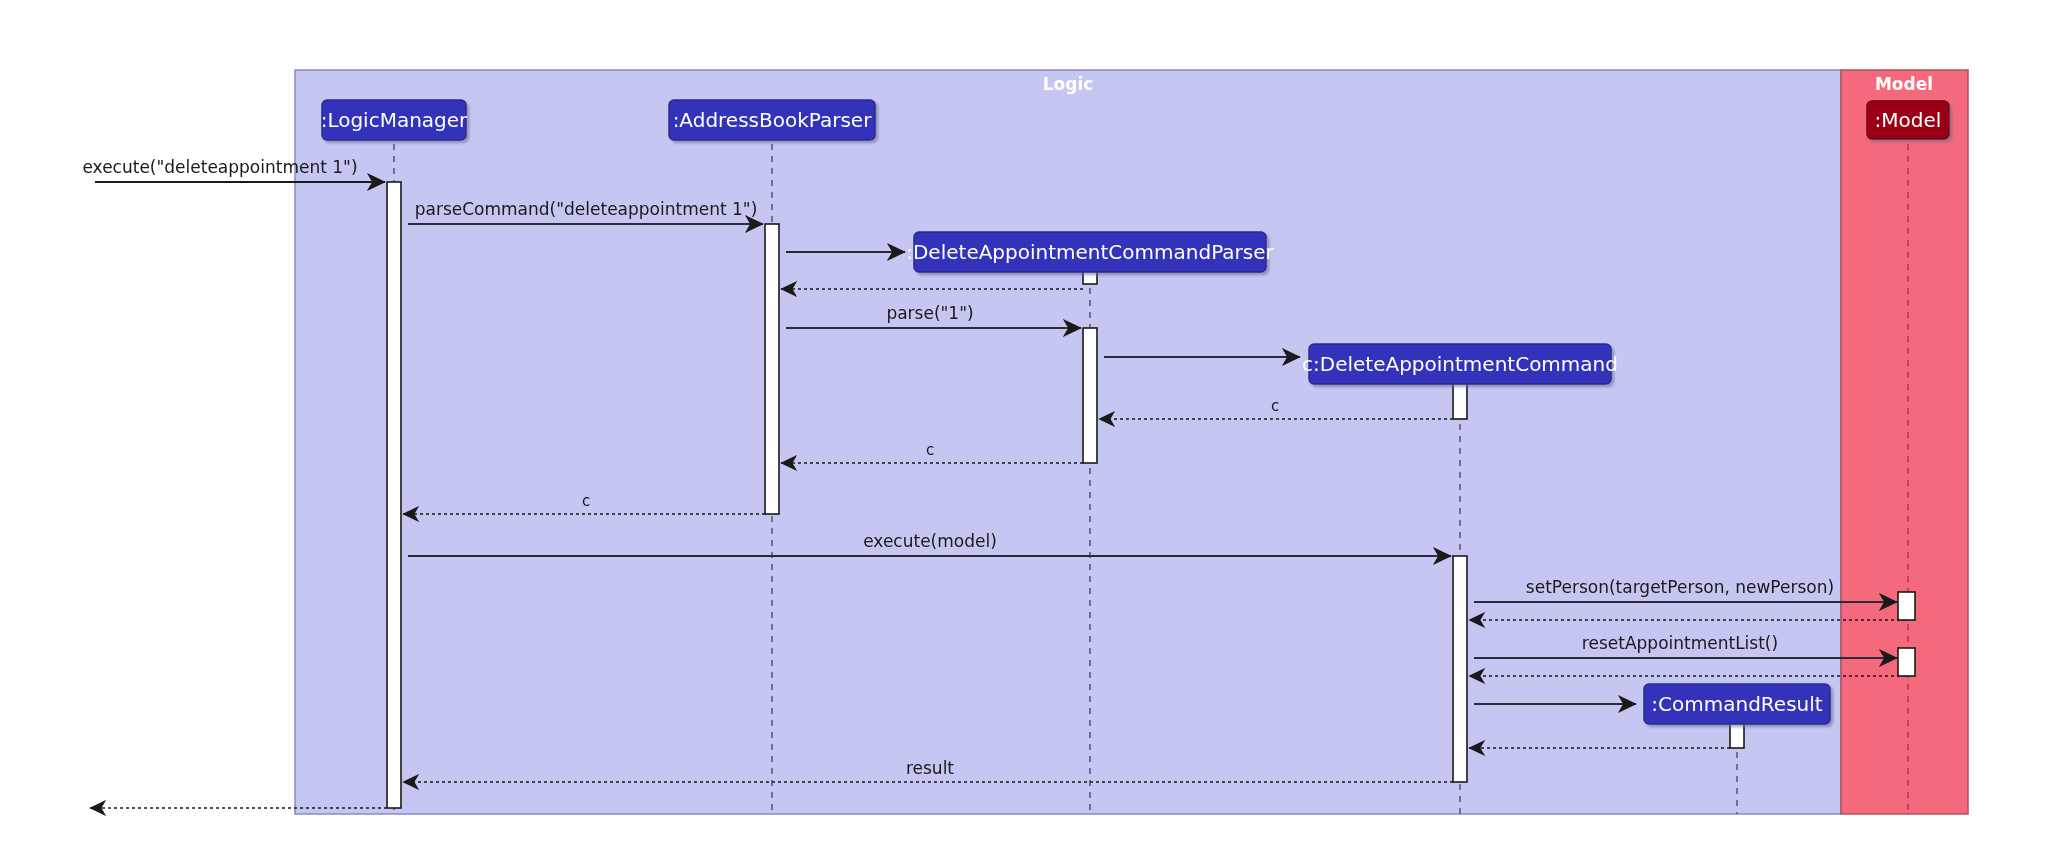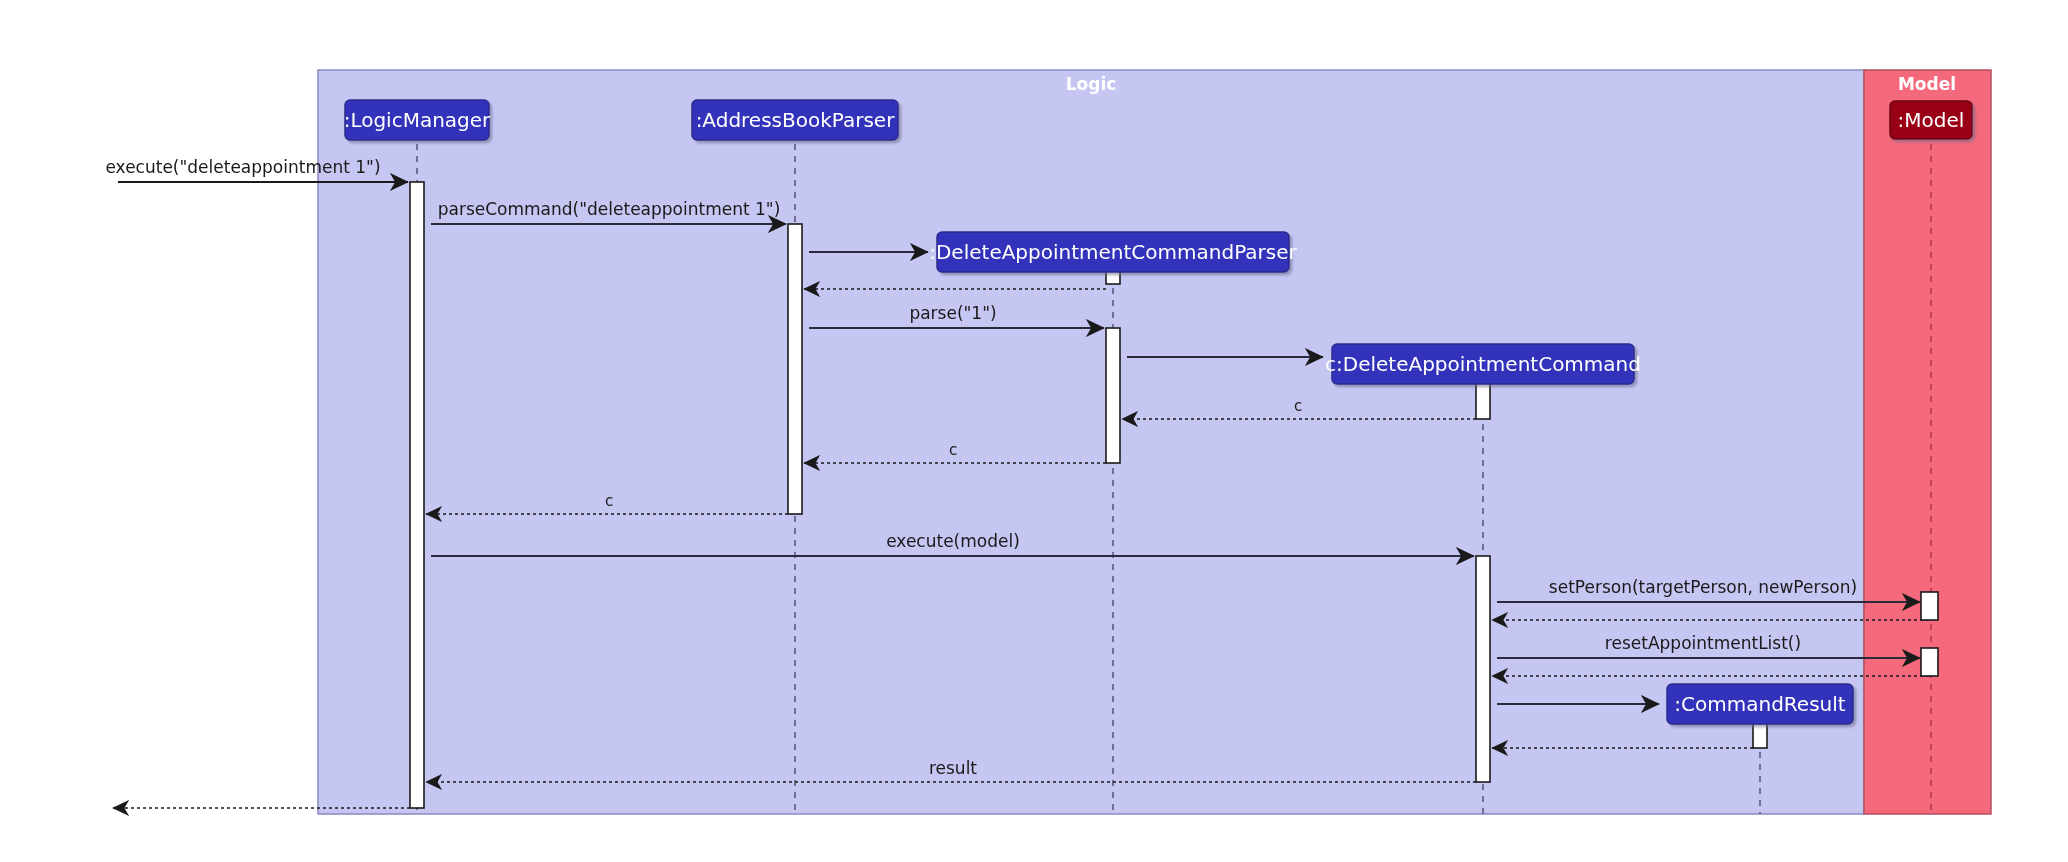--- a/index.html
+++ b/index.html
@@ -10,21 +10,20 @@
   body {
     width: 2068px;
     height: 862px;
     font-family: "DejaVu Sans", sans-serif;
     overflow: hidden;
   }
   #diagram-root {
     position: relative;
     width: 1788px;
     height: 862px;
-    margin-left: 23px;
   }
   svg.seq {
     display: block;
     width: 2068px;
     height: 862px;
   }
   .panel-title {
     font-family: "DejaVu Sans", sans-serif;
     font-size: 17px;
     font-weight: bold;

